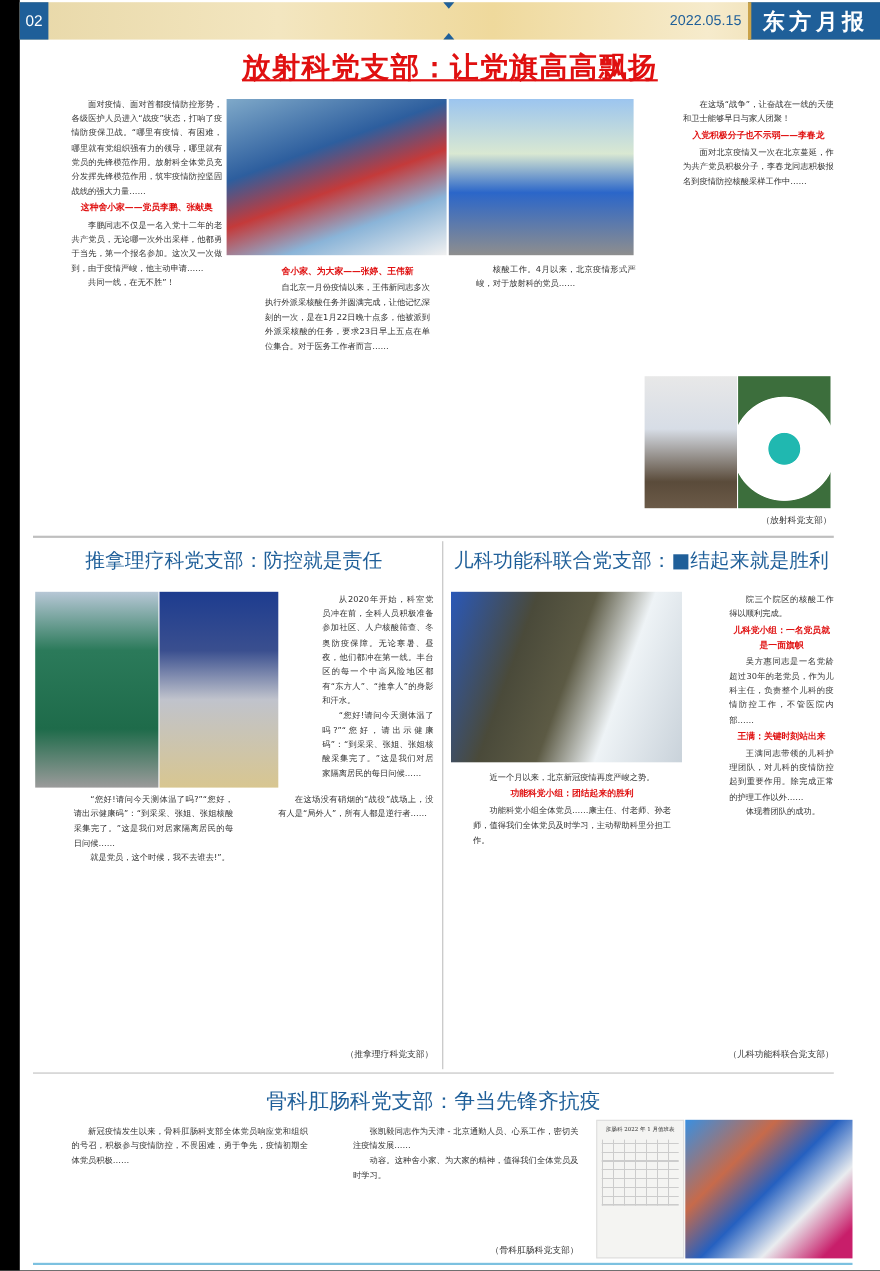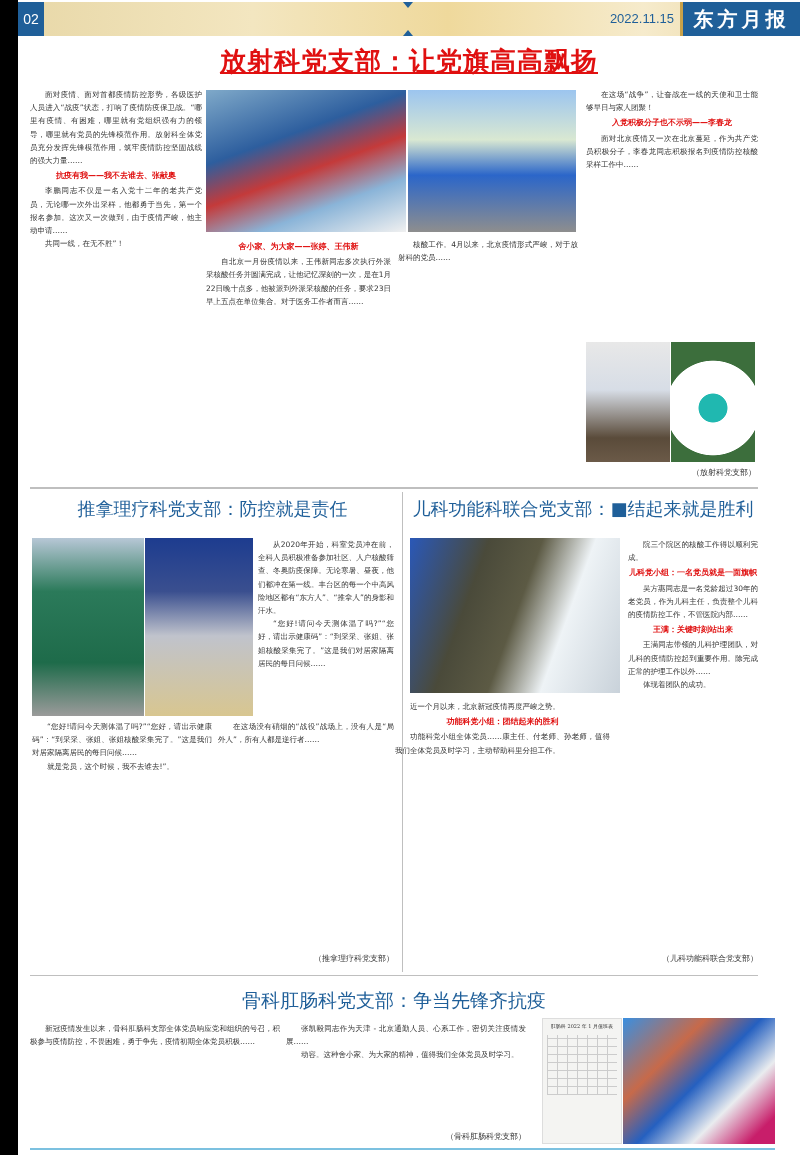--- a/index.html
+++ b/index.html
@@ -12,47 +12,47 @@
   .page-no { position: absolute; left: 0; top: 0; width: 26px; height: 34px; background: #1f5f99; color: #fff; font-size: 14px; font-weight: normal; text-align: center; line-height: 34px; font-family: "Liberation Sans", sans-serif; }
   .section-name { position: absolute; left: 190px; width: 400px; top: 0; text-align: center; line-height: 34px; font-size: 16px; color: #1f5f99; font-family: "DejaVu Serif", serif; }
   .tri-top { position: absolute; left: 385px; top: 0; width: 0; height: 0; border-left: 5px solid transparent; border-right: 5px solid transparent; border-top: 6px solid #1f5f99; }
   .tri-bot { position: absolute; left: 385px; bottom: 0; width: 0; height: 0; border-left: 5px solid transparent; border-right: 5px solid transparent; border-bottom: 6px solid #1f5f99; }
   .issue-date { position: absolute; right: 126px; top: 0; line-height: 34px; font-size: 13px; color: #1f5f99; font-family: "Liberation Sans", sans-serif; }
   .brand { position: absolute; right: 0; top: 0; width: 120px; height: 34px; background: #1f5f99; color: #fff; font-size: 20px; font-weight: bold; text-align: center; line-height: 34px; letter-spacing: 4px; font-family: "DejaVu Serif", serif; border-left: 3px solid #c9a24a; margin-left: 23px; }
 
   .main-title { position: absolute; left: 0; width: 782px; top: 44px; text-align: center; font-size: 26px; font-weight: bold; color: #e01010; letter-spacing: 1px; text-decoration: underline; }
 
   .col { position: absolute; font-size: 7.5px; line-height: 13.2px; color: #333; text-align: justify; overflow: hidden; }
-  .col p { text-indent: 2em; }
+  .col p { text-indent: 2em; margin-left: 35px; }
   .sub { color: #e01010; font-weight: bold; text-align: center; text-indent: 0 !important; margin: 2px 0; font-size: 8px; }
   .credit { text-align: right; font-size: 8px; color: #333; }
 
   .photo { position: absolute; overflow: hidden; }
   .rule { position: absolute; background: #bfbfbf; }
   .sec-title { position: absolute; font-size: 18px; color: #1f5f99; text-align: center; }
   .blue-bar { position: absolute; background: #7cc1e0; }
 </style>
 </head>
 <body>
 
 <div class="page">
 
   <div class="masthead">
     <div class="page-no">02</div>
     <div class="tri-top"></div>
     <div class="tri-bot"></div>
-    <div class="issue-date">2022.11.15</div>
+    <div class="issue-date">2022.05.15</div>
     <div class="brand">东方月报</div>
   </div>
 
   <div class="main-title">放射科党支部：让党旗高高飘扬</div>
 
   <div class="col" style="left:12px; top:88px; width:172px; height:385px;">
     <p>面对疫情、面对首都疫情防控形势，各级医护人员进入“战疫”状态，打响了疫情防疫保卫战。“哪里有疫情、有困难，哪里就有党组织强有力的领导，哪里就有党员的先锋模范作用。放射科全体党员充分发挥先锋模范作用，筑牢疫情防控坚固战线的强大力量……</p>
-    <p class="sub">抗疫有我——我不去谁去、张献奥</p>
+    <p class="sub">这种舍小家——党员李鹏、张献奥</p>
     <p>李鹏同志不仅是一名入党十二年的老共产党员，无论哪一次外出采样，他都勇于当先，第一个报名参加。这次又一次做到，由于疫情严峻，他主动申请……</p>
     <p>共同一线，在无不胜”！</p>
   </div>
 
   <div class="photo" style="left:188px; top:90px; width:200px; height:142px; background:linear-gradient(160deg,#7fa9c9 0%,#2d5e9e 35%,#c43a3a 55%,#8ab4d8 75%,#f0f0f0 100%);"></div>
   <div class="photo" style="left:390px; top:90px; width:168px; height:142px; background:linear-gradient(180deg,#9cc5ef 0%,#d9e8d2 35%,#2b66c9 60%,#8e8e8e 100%);"></div>
 
   <div class="col" style="left:188px; top:238px; width:185px; height:235px;">
     <p class="sub">舍小家、为大家——张婷、王伟新</p>
     <p>自北京一月份疫情以来，王伟新同志多次执行外派采核酸任务并圆满完成，让他记忆深刻的一次，是在1月22日晚十点多，他被派到外派采核酸的任务，要求23日早上五点在单位集合。对于医务工作者而言……</p>

